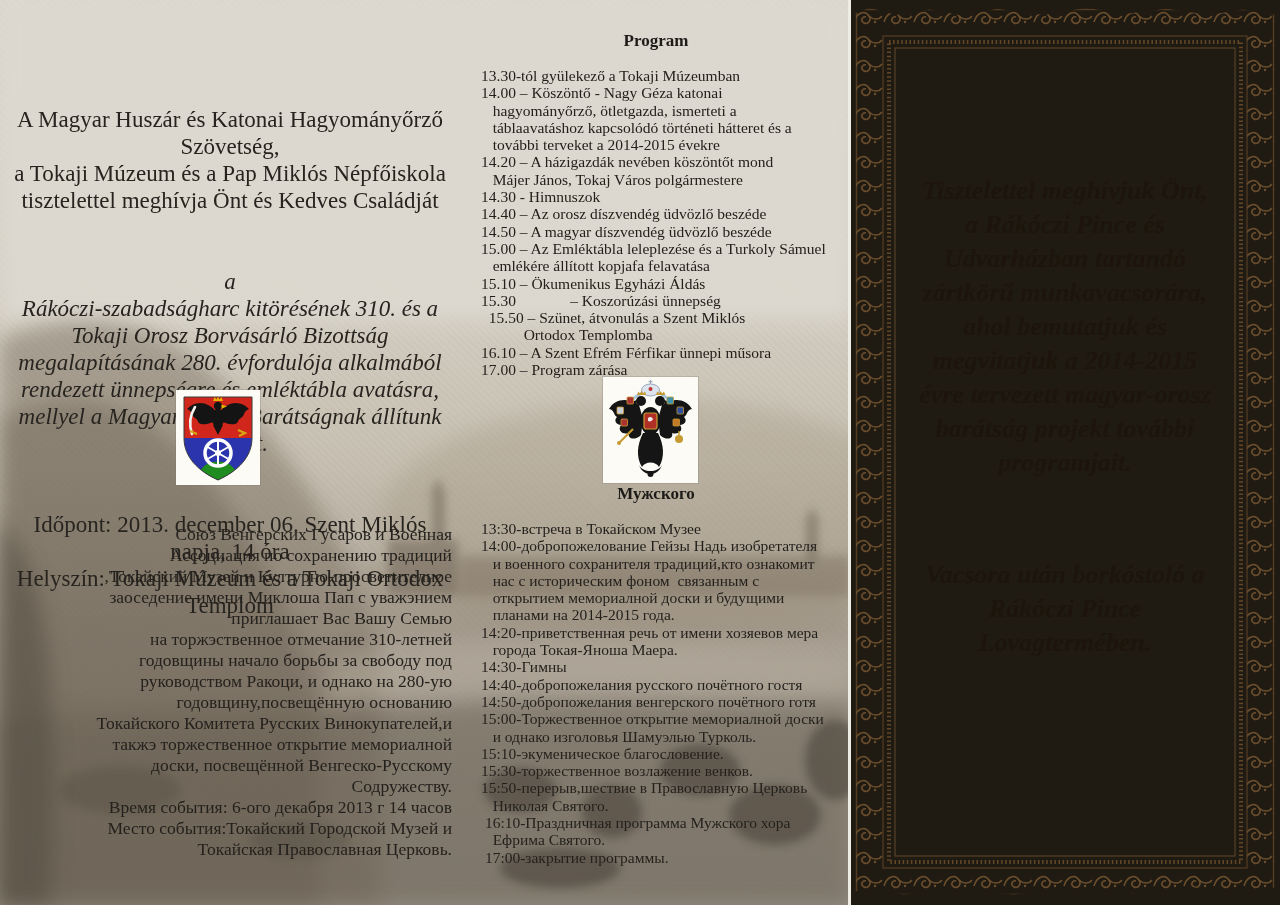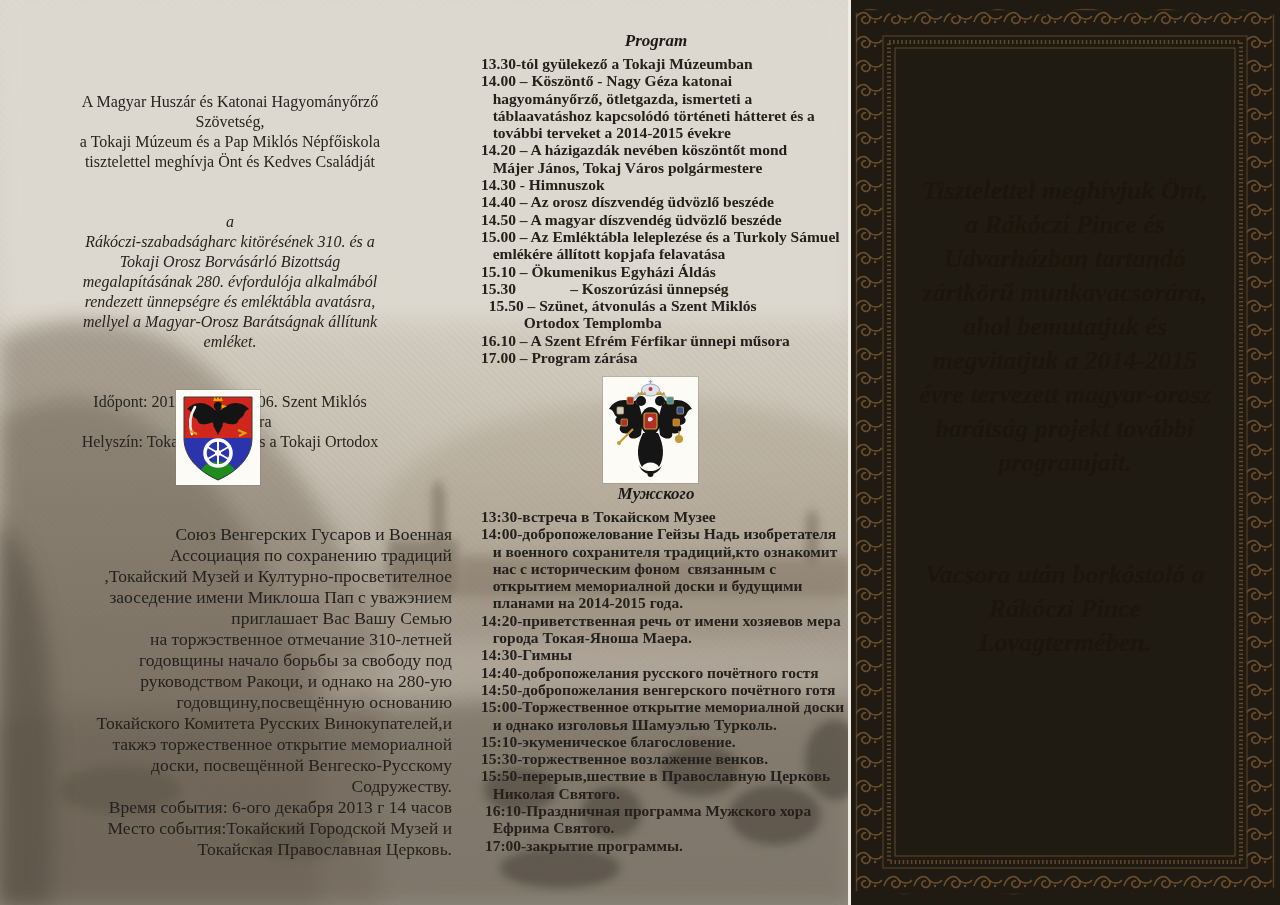--- a/index.html
+++ b/index.html
@@ -10,27 +10,27 @@
   .scan {
     position:absolute; left:0; top:0; width:852px; height:905px;
     background:
       repeating-linear-gradient(45deg, rgba(110,100,85,.035) 0 2px, rgba(0,0,0,0) 2px 5px),
       linear-gradient(180deg,#dcd8cf 0%, #d6d1c6 30%, #c6bfb1 52%, #aba296 70%, #9a9286 86%, #948d82 100%);
   }
   .engraving { position:absolute; left:0; top:0; z-index:1; }
 
   .textcol { position:absolute; z-index:3; white-space:pre; }
 
-  .hu-invite { left:12px; top:52px; width:436px; text-align:center; font-size:16px; line-height:20px; color:#27241f; }
+  .hu-invite { left:12px; top:52px; width:436px; text-align:center; font-size:23px; line-height:27px; color:#27241f; }
   .hu-invite .occasion { font-style:italic; }
   .ru-invite { left:4px; top:505px; width:448px; text-align:right; font-size:17.5px; line-height:21px; color:#24211d;margin-top:19px; }
 
   .prog-block { position:absolute; z-index:3; }
-  .prog-head { display:block; width:350px; text-align:center; font-weight:700; font-size:17px; line-height:20px; color:#1d1b18;font-style:italic; }
-  .prog-lines { white-space:pre; font-size:15.5px; line-height:17.3px; color:#24211d; margin-top:4px;font-weight:bold; }
+  .prog-head { display:block; width:350px; text-align:center; font-weight:700; font-size:17px; line-height:20px; color:#1d1b18; }
+  .prog-lines { white-space:pre; font-size:15.5px; line-height:17.3px; color:#24211d; margin-top:16px; }
   .prog-hu { left:481px; top:31px; width:395px; }
   .prog-ru { left:481px; top:484px; width:395px; }
 
   .crest-box { position:absolute; z-index:3; background:#fcfbf6; box-shadow:0 0 0 1px rgba(120,115,100,.25); }
   .crest-hu-box { left:176px; top:390px; width:84px; height:95px; }
   .crest-ru-box { left:603px; top:377px; width:95px; height:106px; }
   .crest-box svg { display:block; width:100%; height:100%; }
 
   .scan-edge { position:absolute; left:848px; top:0; width:3px; height:905px; background:#efece4; z-index:4; }
 

